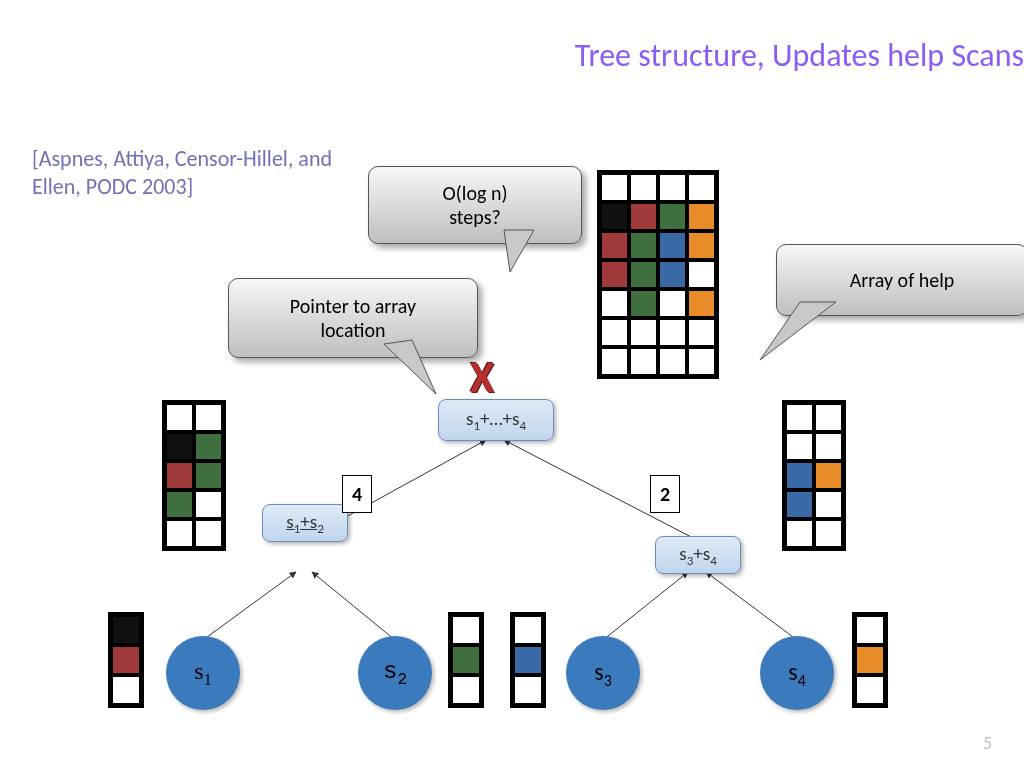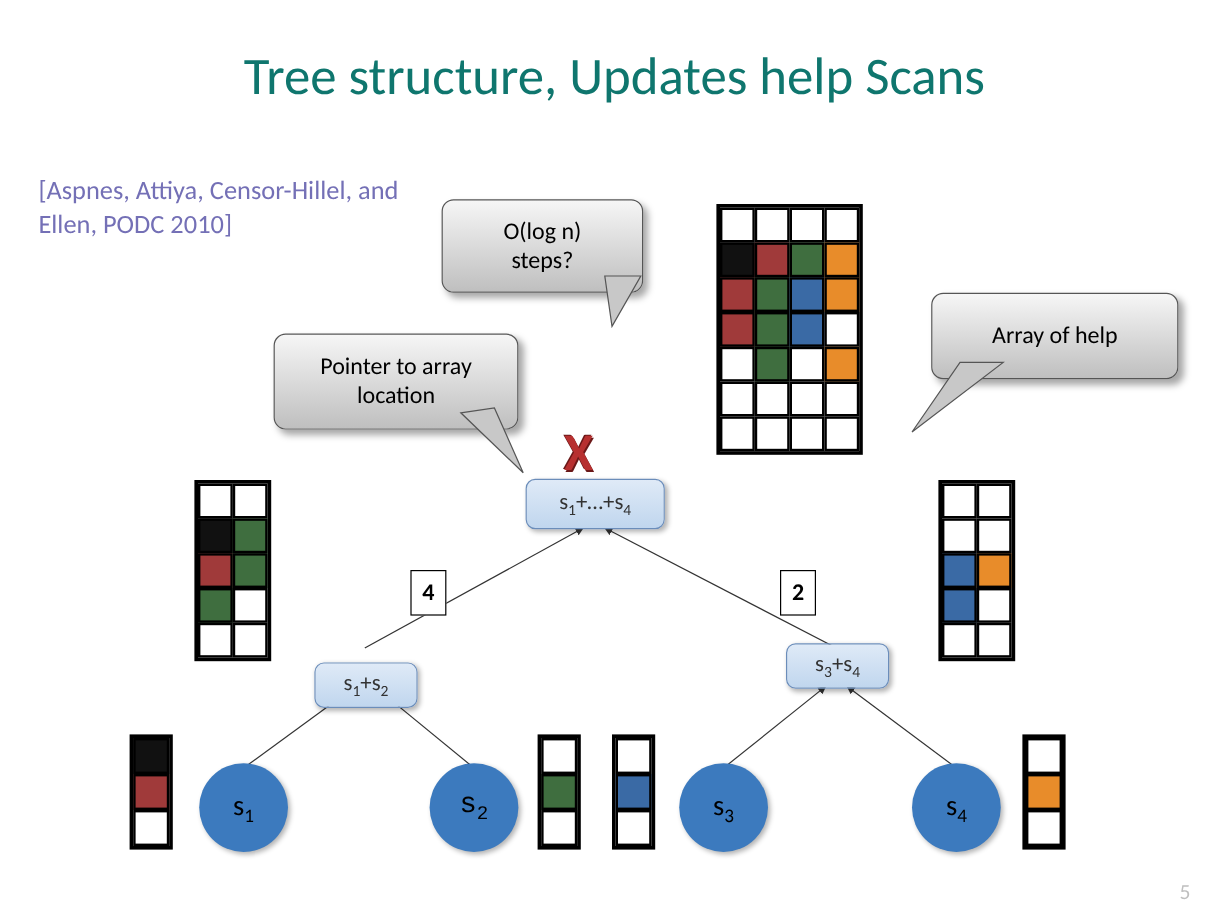--- a/index.html
+++ b/index.html
@@ -1,35 +1,35 @@
 <!DOCTYPE html>
 <html><head>
 <meta charset="utf-8">
 <style>
   body{margin:0;font-family:"Calibri","Segoe UI",sans-serif;background:#fff;width:1024px;height:768px;position:relative;overflow:hidden}
-  .title{position:absolute;top:36px;left:0;width:100%;text-align:center;font-size:44px;color:#0f766e}
+  .title{position:absolute;top:36px;left:0;width:100%;text-align:right;font-size:32px;color:#8b5cf6}
   .citation{position:absolute;top:145px;left:32px;font-size:22px;color:#7470b6;width:300px;line-height:1.25}
   .page-num{position:absolute;bottom:14px;right:32px;color:#bfbfbf;font-size:18px}
-  .callout{position:absolute;background:linear-gradient(to bottom,#f6f6f6,#bfbfbf);border:1px solid #555;border-radius:10px;box-shadow:4px 4px 6px rgba(0,0,0,.35);text-align:center;font-size:20px;color:#000;display:flex;align-items:center;justify-content:center;padding:6px 5px}
+  .callout{position:absolute;background:linear-gradient(to bottom,#f6f6f6,#bfbfbf);border:1px solid #555;border-radius:10px;box-shadow:4px 4px 6px rgba(0,0,0,.35);text-align:center;font-size:20px;color:#000;display:flex;align-items:center;justify-content:center;padding:6px 28px}
   .sumbox{position:absolute;background:linear-gradient(to bottom,#dfeaf7,#c0d6ee);border:1px solid #6b8dba;border-radius:8px;box-shadow:2px 2px 4px rgba(0,0,0,.3);font-size:19px;display:flex;align-items:center;justify-content:center;color:#333}
   .sumbox sub{font-size:13px}
   .leaf{position:absolute;width:74px;height:74px;border-radius:50%;background:#3c7abe;box-shadow:2px 2px 4px rgba(0,0,0,.3);color:#000;font-size:24px;display:flex;align-items:center;justify-content:center}
   .leaf sub{font-size:16px}
   .smallcounter{position:absolute;width:28px;height:36px;border:1px solid #000;background:#fff;color:#000;font-size:20px;font-weight:700;display:flex;align-items:center;justify-content:center}
   .bigX{position:absolute;font-size:44px;font-weight:900;color:#b73030;text-shadow:1px 1px 0 #6b1818,-1px -1px 0 #6b1818}
   .vtable{position:absolute;border:3px solid #000;background:#fff}
   .vtable .row{display:flex}
   .vtable .cell{border:2px solid #000;box-sizing:border-box}
   svg.edges{position:absolute;left:0;top:0;width:1024px;height:768px;pointer-events:none}
 </style>
 </head>
 <body>
 
 <div class="title">Tree structure, Updates help Scans</div>
-<div class="citation">[Aspnes, Attiya, Censor-Hillel, and Ellen, PODC 2010]</div>
+<div class="citation">[Aspnes, Attiya, Censor-Hillel, and Ellen, PODC 2003]</div>
 <div class="page-num">5</div>
 
 <div class="callout" style="left:368px;top:166px;width:156px;height:64px;white-space:pre-line">O(log n)
 steps?</div>
 <svg class="edges">
     <polygon points="504,230 534,230 510,272" fill="#c8c8c8" stroke="#555"></polygon>
   </svg>
 
 <div class="callout" style="left:776px;top:244px;width:194px;height:58px">Array of help</div>
 <svg class="edges">
@@ -52,28 +52,28 @@
   <line x1="697" y1="540" x2="504" y2="440" stroke="#333" marker-end="url(#arr)"></line>
   <line x1="203" y1="640" x2="296" y2="572" stroke="#333" marker-end="url(#arr)"></line>
   <line x1="395" y1="640" x2="312" y2="572" stroke="#333" marker-end="url(#arr)"></line>
   <line x1="603" y1="640" x2="688" y2="572" stroke="#333" marker-end="url(#arr)"></line>
   <line x1="797" y1="640" x2="706" y2="572" stroke="#333" marker-end="url(#arr)"></line>
 </svg>
 
 <div class="sumbox" id="node-root" style="left: 438px; top: 399px; width: 114px; height: 40px;">
     <span>s<sub>1</sub>+…+s<sub>4</sub></span>
   </div>
-<div class="sumbox" id="node-left" style="left: 262px; top: 552px; width: 84px; height: 36px;">
+<div class="sumbox" id="node-left" style="left: 262px; top: 504px; width: 84px; height: 36px; text-decoration: underline;">
     <span>s<sub>1</sub>+s<sub>2</sub></span>
   </div>
 <div class="sumbox" id="node-right" style="left: 655px; top: 536px; width: 84px; height: 36px;">
     <span>s<sub>3</sub>+s<sub>4</sub></span>
   </div>
 
-<div class="leaf" id="leaf-s1" style="left: 166px; top: 636px;">
+<div class="leaf" id="leaf-s1" style="left: 166px; top: 636px; font-family: Liberation Serif, serif;">
     <span>s<sub>1</sub></span>
   </div>
 <div class="leaf" id="leaf-s2" style="left: 358px; top: 636px; font-family: Liberation Mono, monospace;">
     <span>s<sub>2</sub></span>
   </div>
 <div class="leaf" id="leaf-s3" style="left: 566px; top: 636px;">
     <span>s<sub>3</sub></span>
   </div>
 <div class="leaf" id="leaf-s4" style="left: 760px; top: 636px;">
     <span>s<sub>4</sub></span>

